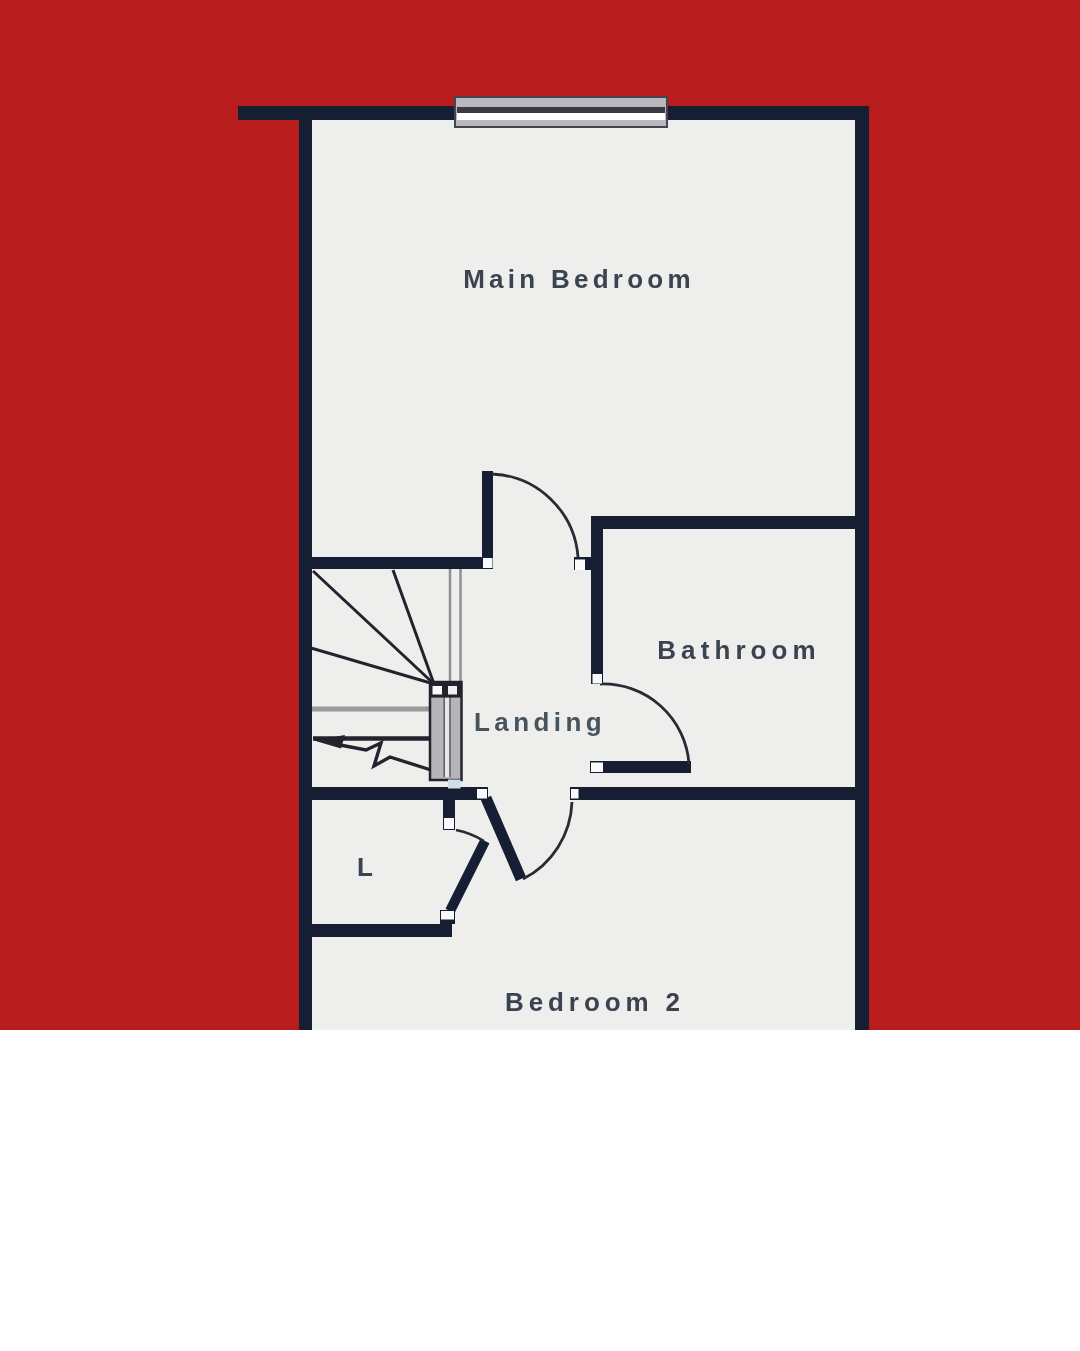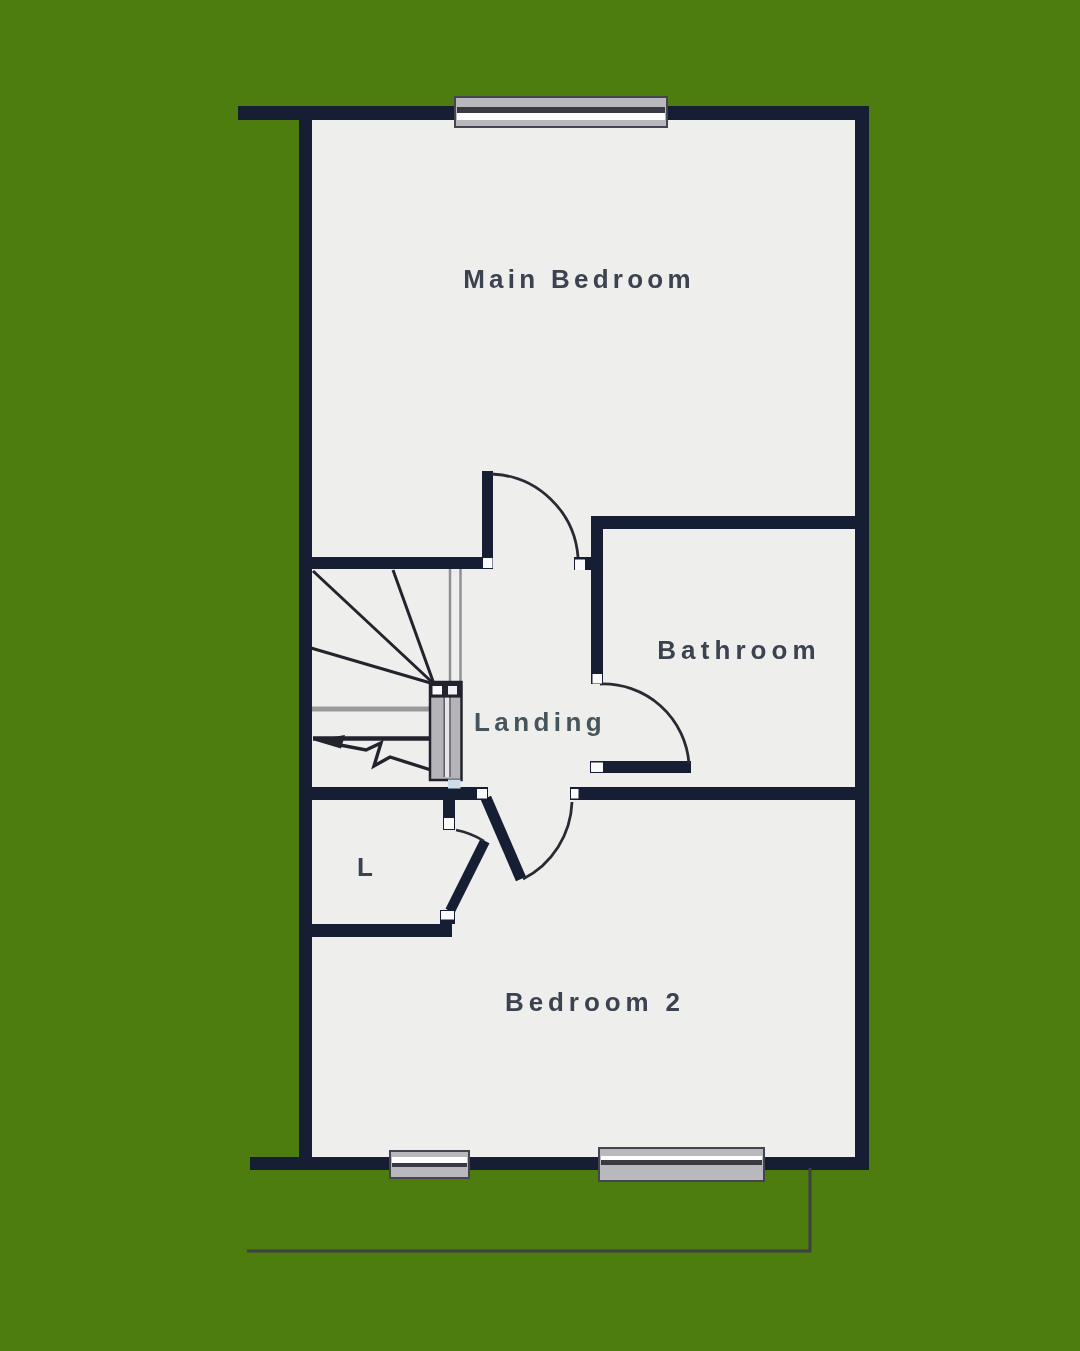--- a/index.html
+++ b/index.html
@@ -1,16 +1,16 @@
 <!DOCTYPE html>
 <html><head>
 <meta charset="utf-8">
 <style>
   html,body{margin:0;padding:0;background:#ffffff;}
-  .page{width:1080px;height:1351px;position:relative;overflow:hidden;background:#4d7c0f;}
+  .page{width:1080px;height:1030px;position:relative;overflow:hidden;background:#b91c1c;}
   svg{display:block;}
   text{font-family:"Liberation Sans",sans-serif;font-weight:bold;}
 </style>
 </head>
 <body>
 <div class="page">
 <svg style="filter:blur(0.7px)" width="1080" height="1351" viewBox="0 0 1080 1351">
 
   <rect x="305" y="112" width="558" height="1052" fill="#eeefed"></rect>
 

